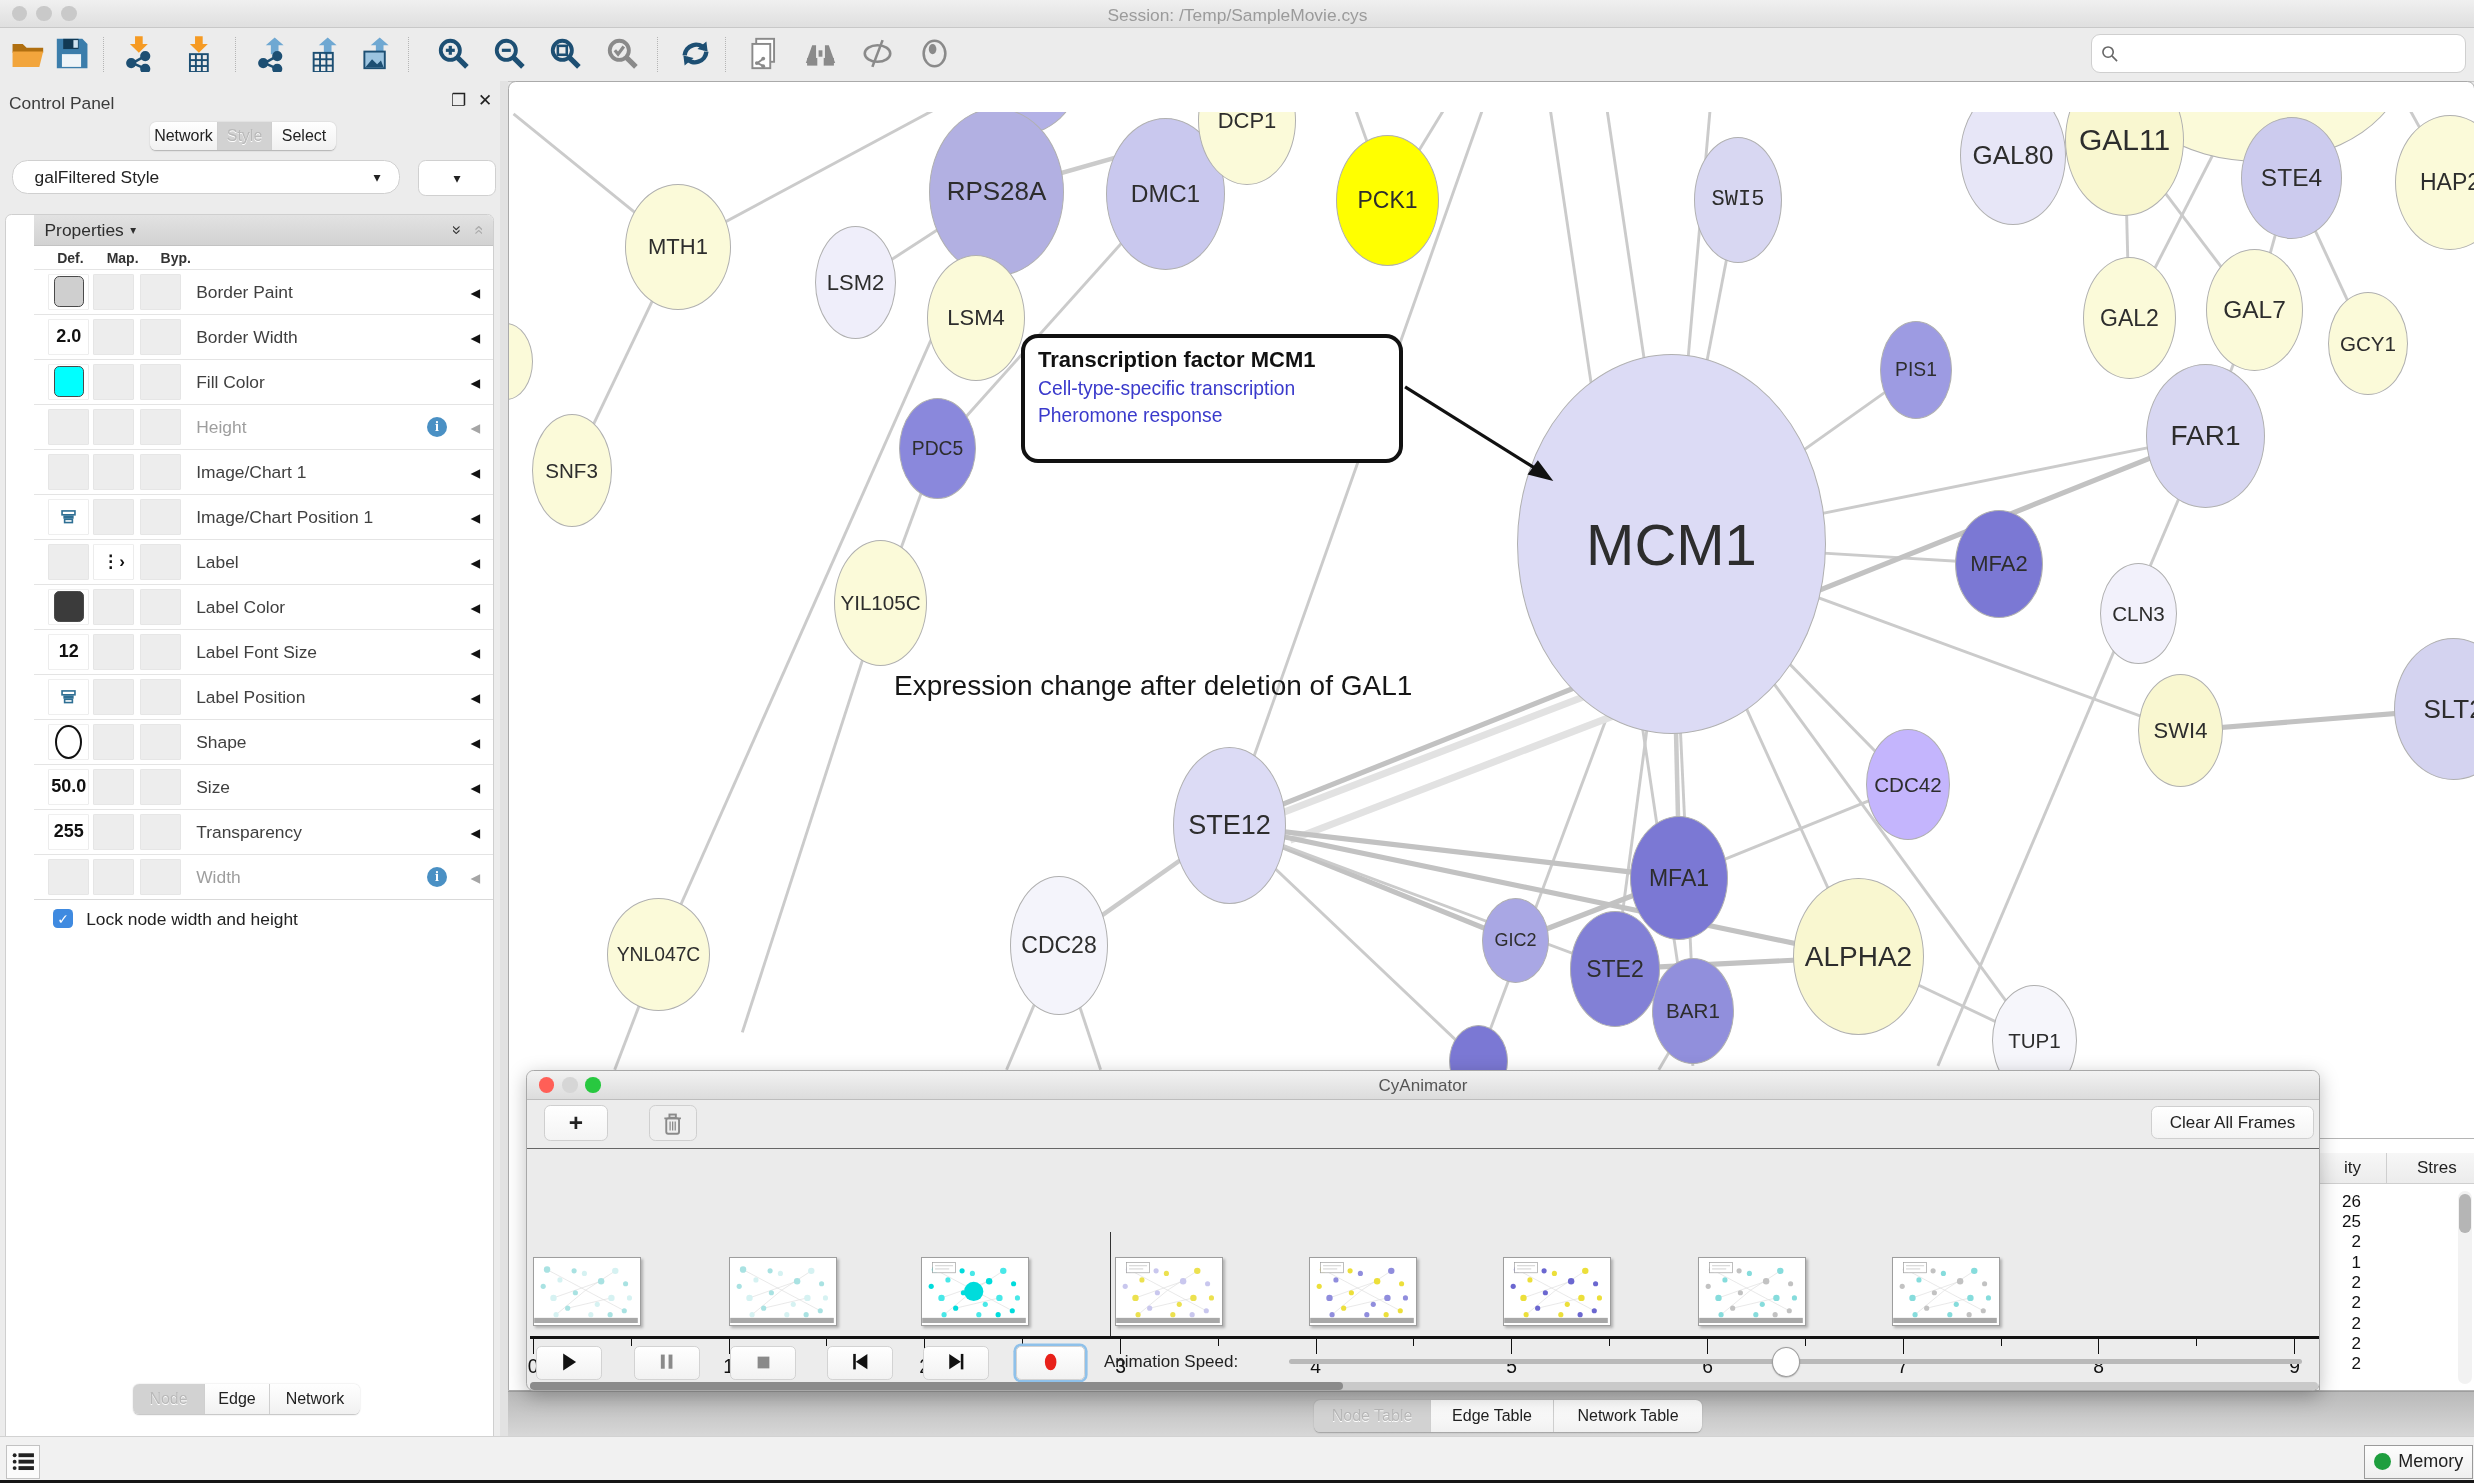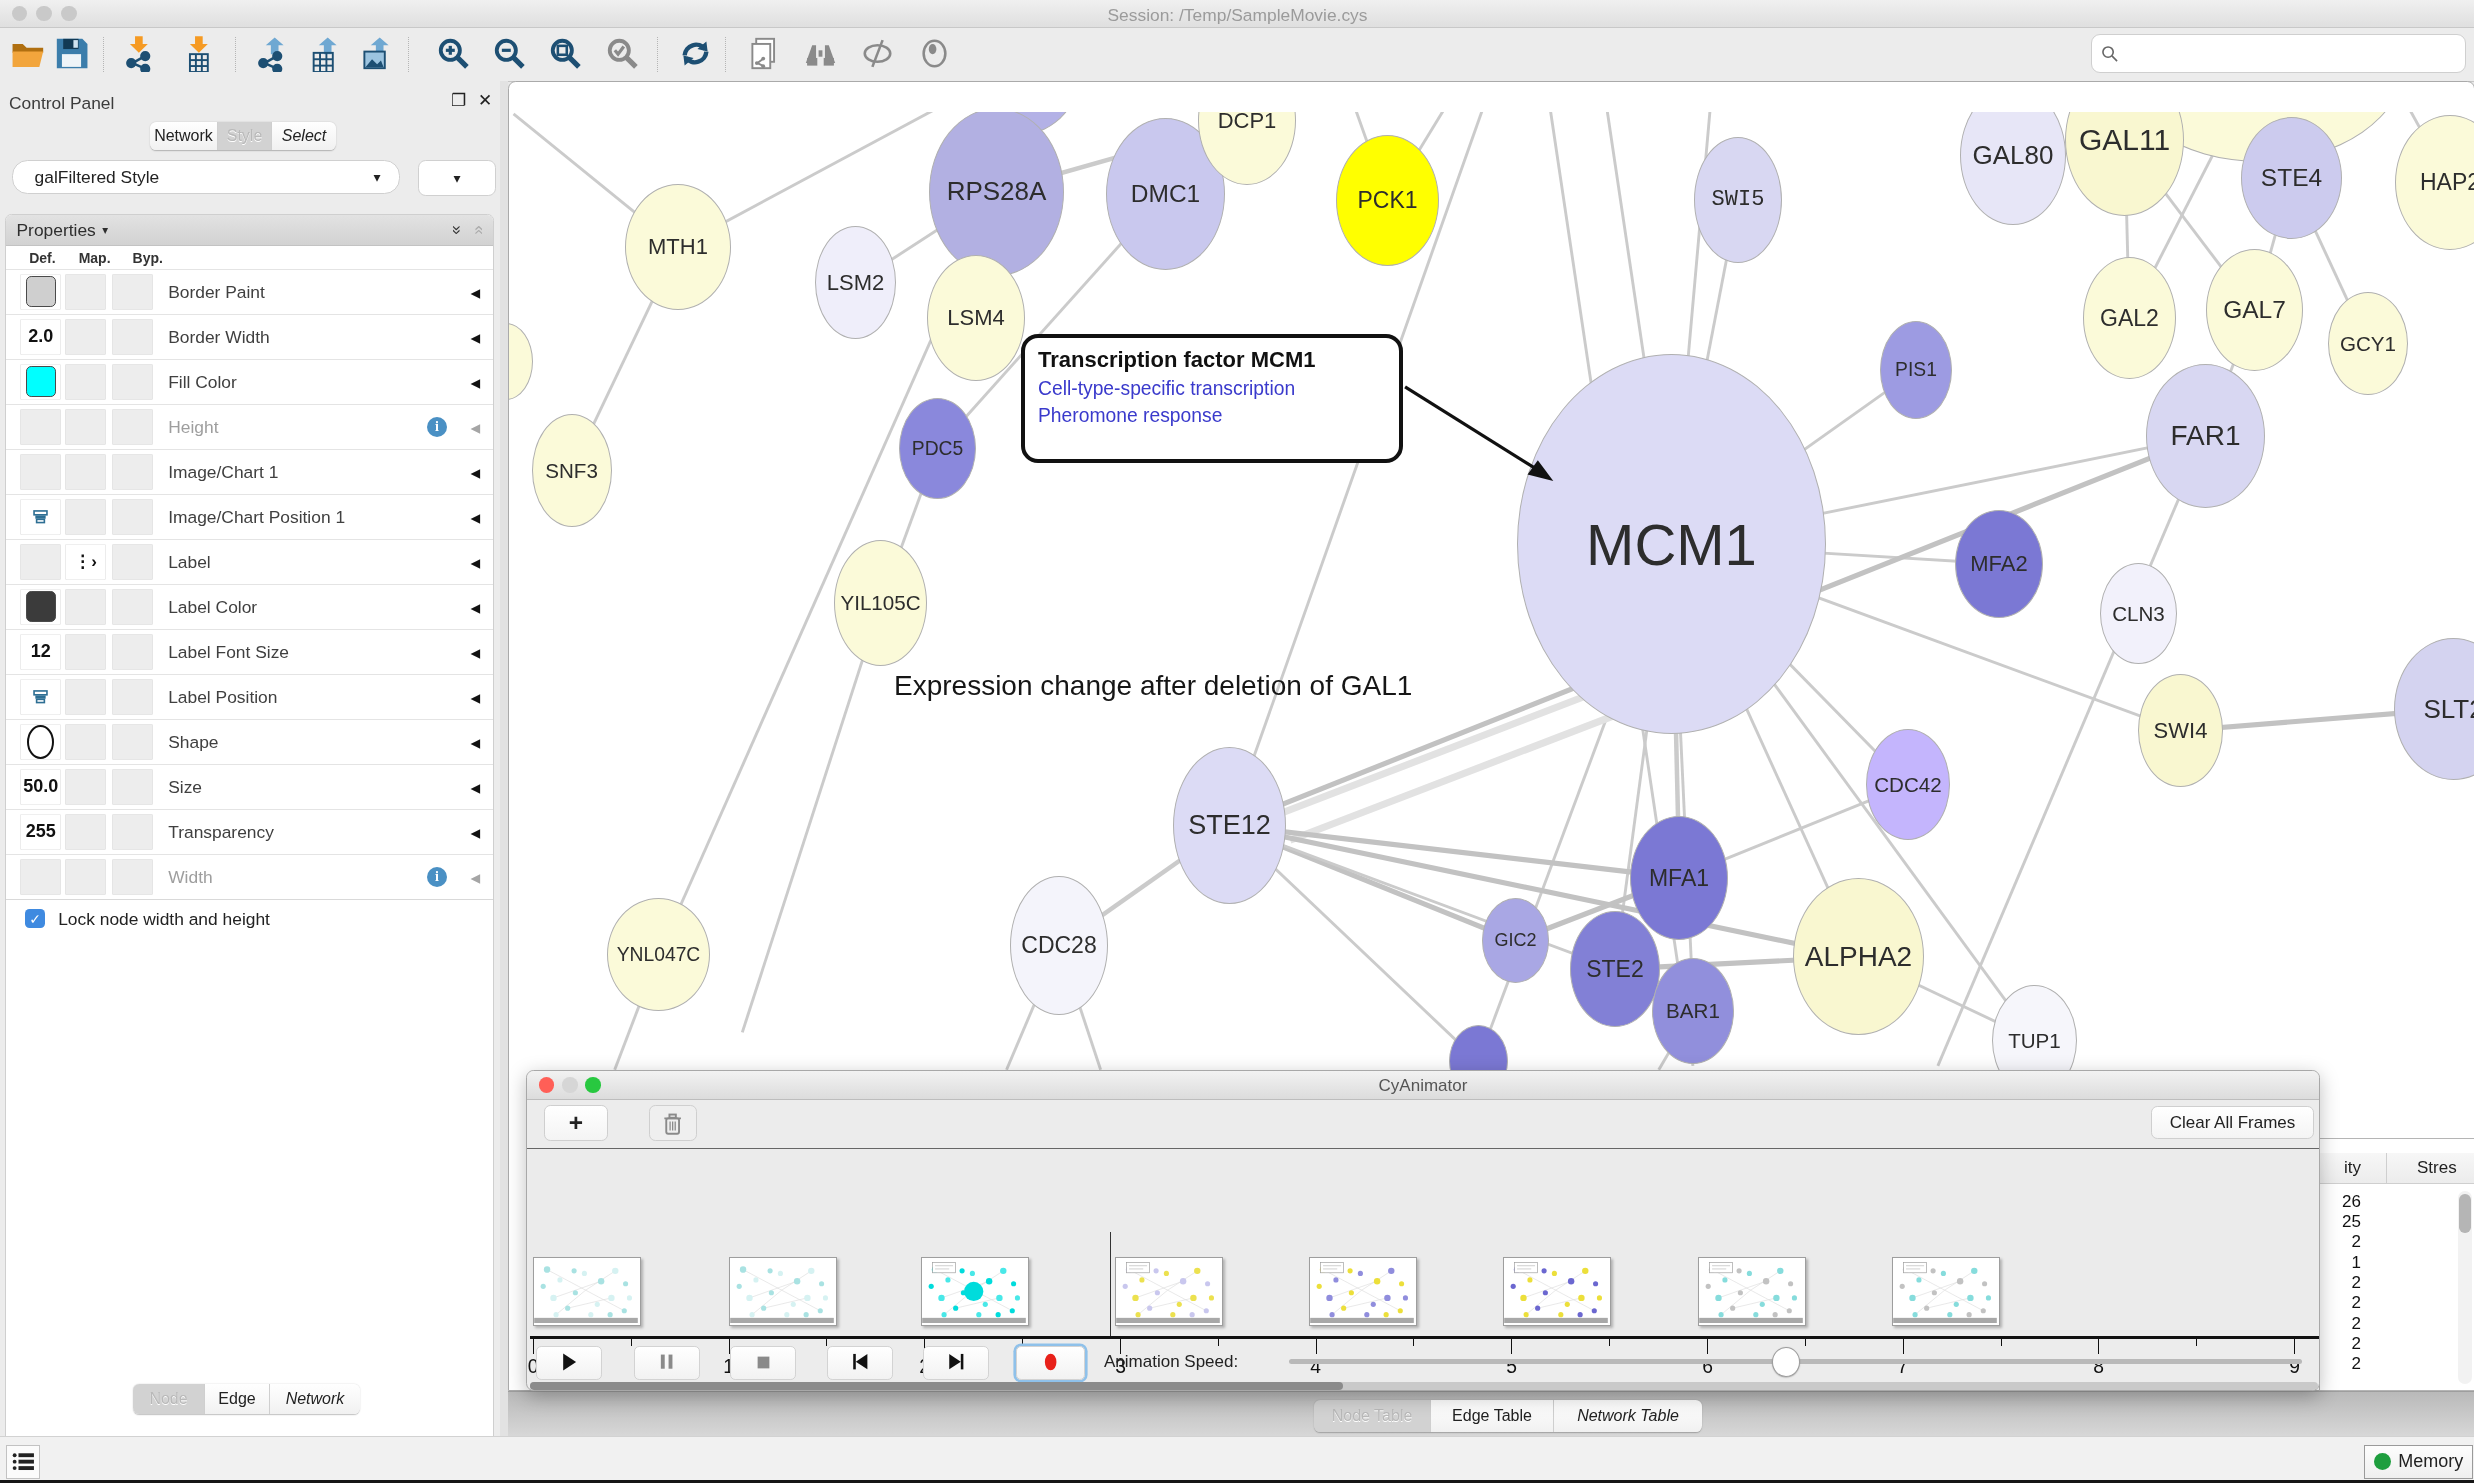--- a/index.html
+++ b/index.html
@@ -20,29 +20,29 @@
   #searchbox input{border:none;outline:none;font-size:17px;width:322px;background:transparent;
     font-family:"Liberation Sans",sans-serif;}
   
   #control-panel{left:0;top:81px;width:500px;height:1355px;background:#ececec;}
   #cp-title{left:9px;top:11.6px;font-size:17.4px;color:#3c3c3c;}
   .winicon{font-size:17px;color:#222;}
   .seg{display:flex;position:absolute;border-radius:6.4px;overflow:hidden;
     box-shadow:0 0.6px 1.3px rgba(0,0,0,.25);}
   .seg .t{display:flex;align-items:center;justify-content:center;font-size:16px;
     background:linear-gradient(#ffffff,#f1f1f1);color:#222;border-right:0.6px solid #cfcfcf;cursor:default;}
-  .seg .t:last-child{border-right:none;font-style:italic;}
+  .seg .t:last-child{border-right:none;}
   .seg .t.sel{background:#d2d2d2;color:#b9b9b9;text-shadow:0 0.6px 0 #fff;}
   #style-combo{left:11.6px;top:79px;width:388px;height:34px;background:#fff;border:1.3px solid #d0d0d0;
     border-radius:15.5px;display:flex;align-items:center;justify-content:space-between;
     padding:0 18px 0 22px;box-sizing:border-box;font-size:17.4px;}
   #style-menu-btn{left:418px;top:79px;width:76px;height:34px;background:#fff;border:1.3px solid #d0d0d0;
     border-radius:7.7px;display:flex;align-items:center;justify-content:center;font-size:14px;}
   #props-card{left:5.2px;top:133px;width:489px;height:1257px;background:#fff;
-    border:1.3px solid #cfcfcf;border-radius:6.4px;box-sizing:border-box;overflow:hidden;}
+    border:1.3px solid #cfcfcf;border-radius:6.4px;box-sizing:border-box;overflow:hidden;padding-left:28px;}
   #props-header{height:30px;background:linear-gradient(#e2e2e2,#d2d2d2);display:flex;align-items:center;
     padding:0 10.3px;font-size:17.4px;color:#2e2e2e;border-bottom:0.6px solid #c3c3c3;}
   #props-cols{height:23px;display:flex;align-items:center;font-size:14px;font-weight:bold;color:#333;}
   .prow{position:relative;height:44px;border-top:0.6px solid #e4e4e4;}
   .pcell{position:absolute;top:3.9px;width:41px;height:36px;background:#ededed;border-radius:1.9px;
     box-shadow:inset 0 0 0 0.6px #e0e0e0;display:flex;align-items:center;justify-content:center;text-align:center;}
   .plabel{position:absolute;left:162px;top:0;height:44px;display:flex;align-items:center;font-size:17.4px;color:#404040;}
   .plabel.dis{color:#9e9e9e;}
   .parrow{position:absolute;right:13px;top:0;height:44px;display:flex;align-items:center;font-size:19.3px;color:#111;}
   .parrow.dis{color:#a5a5a5;}

